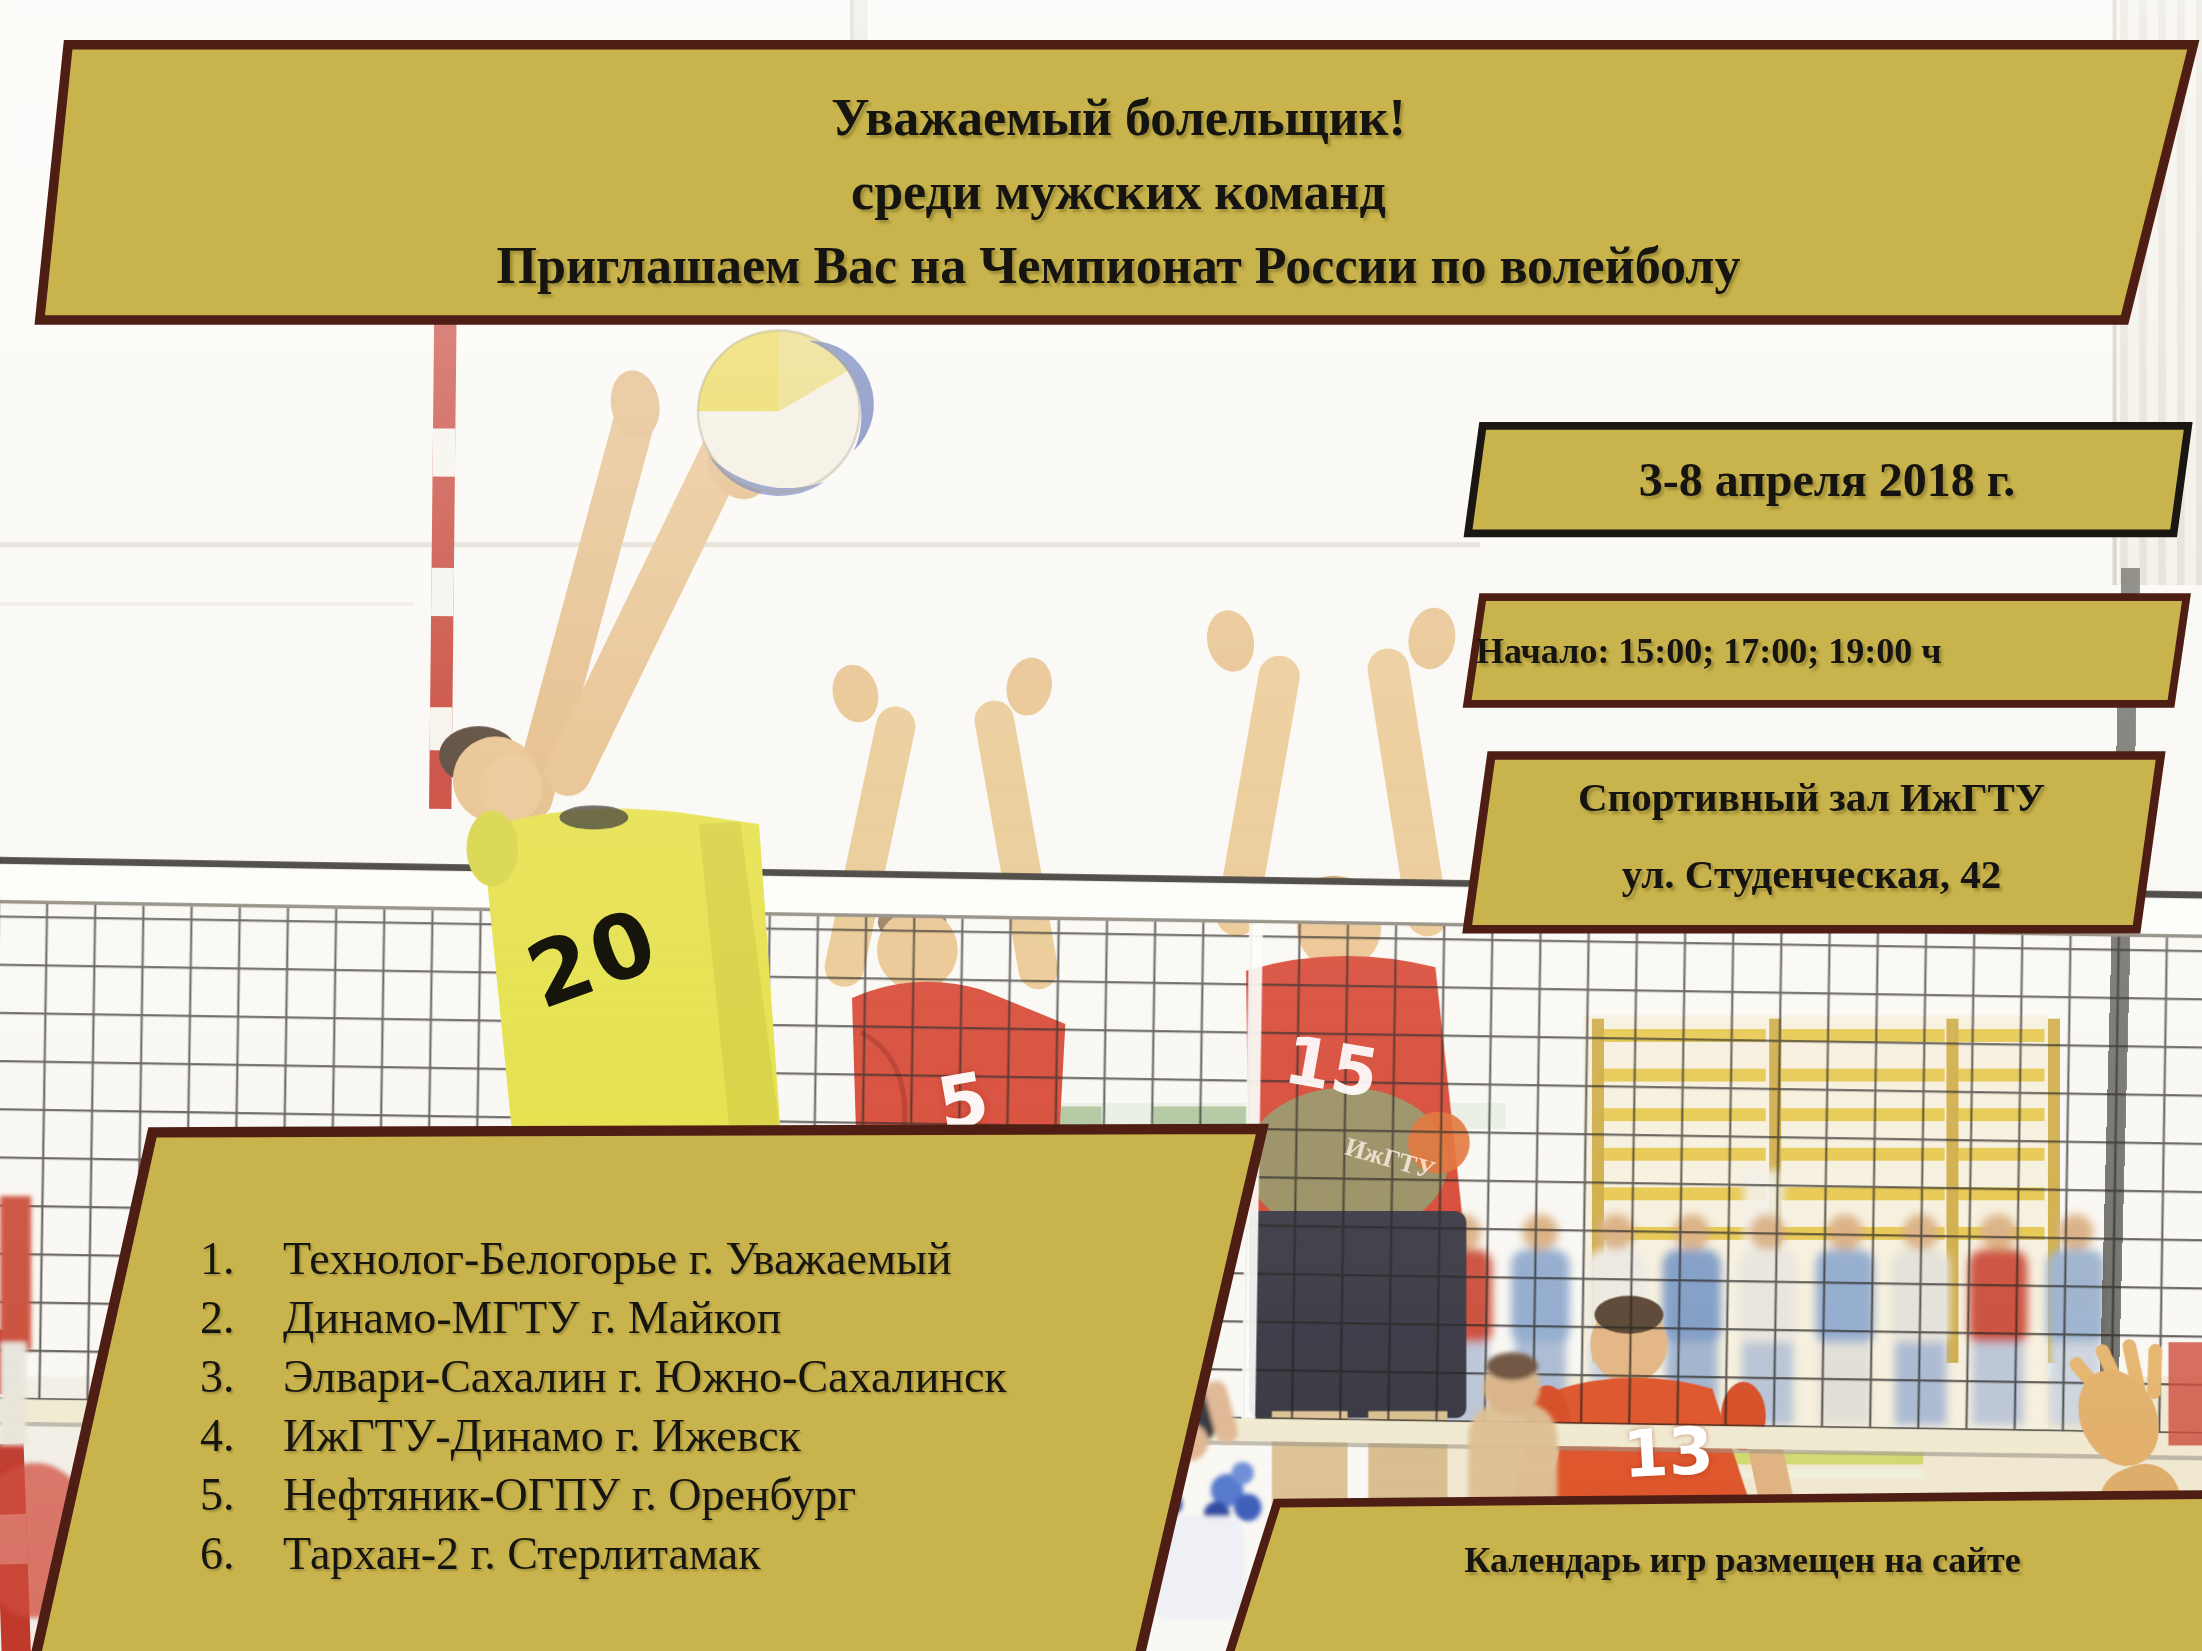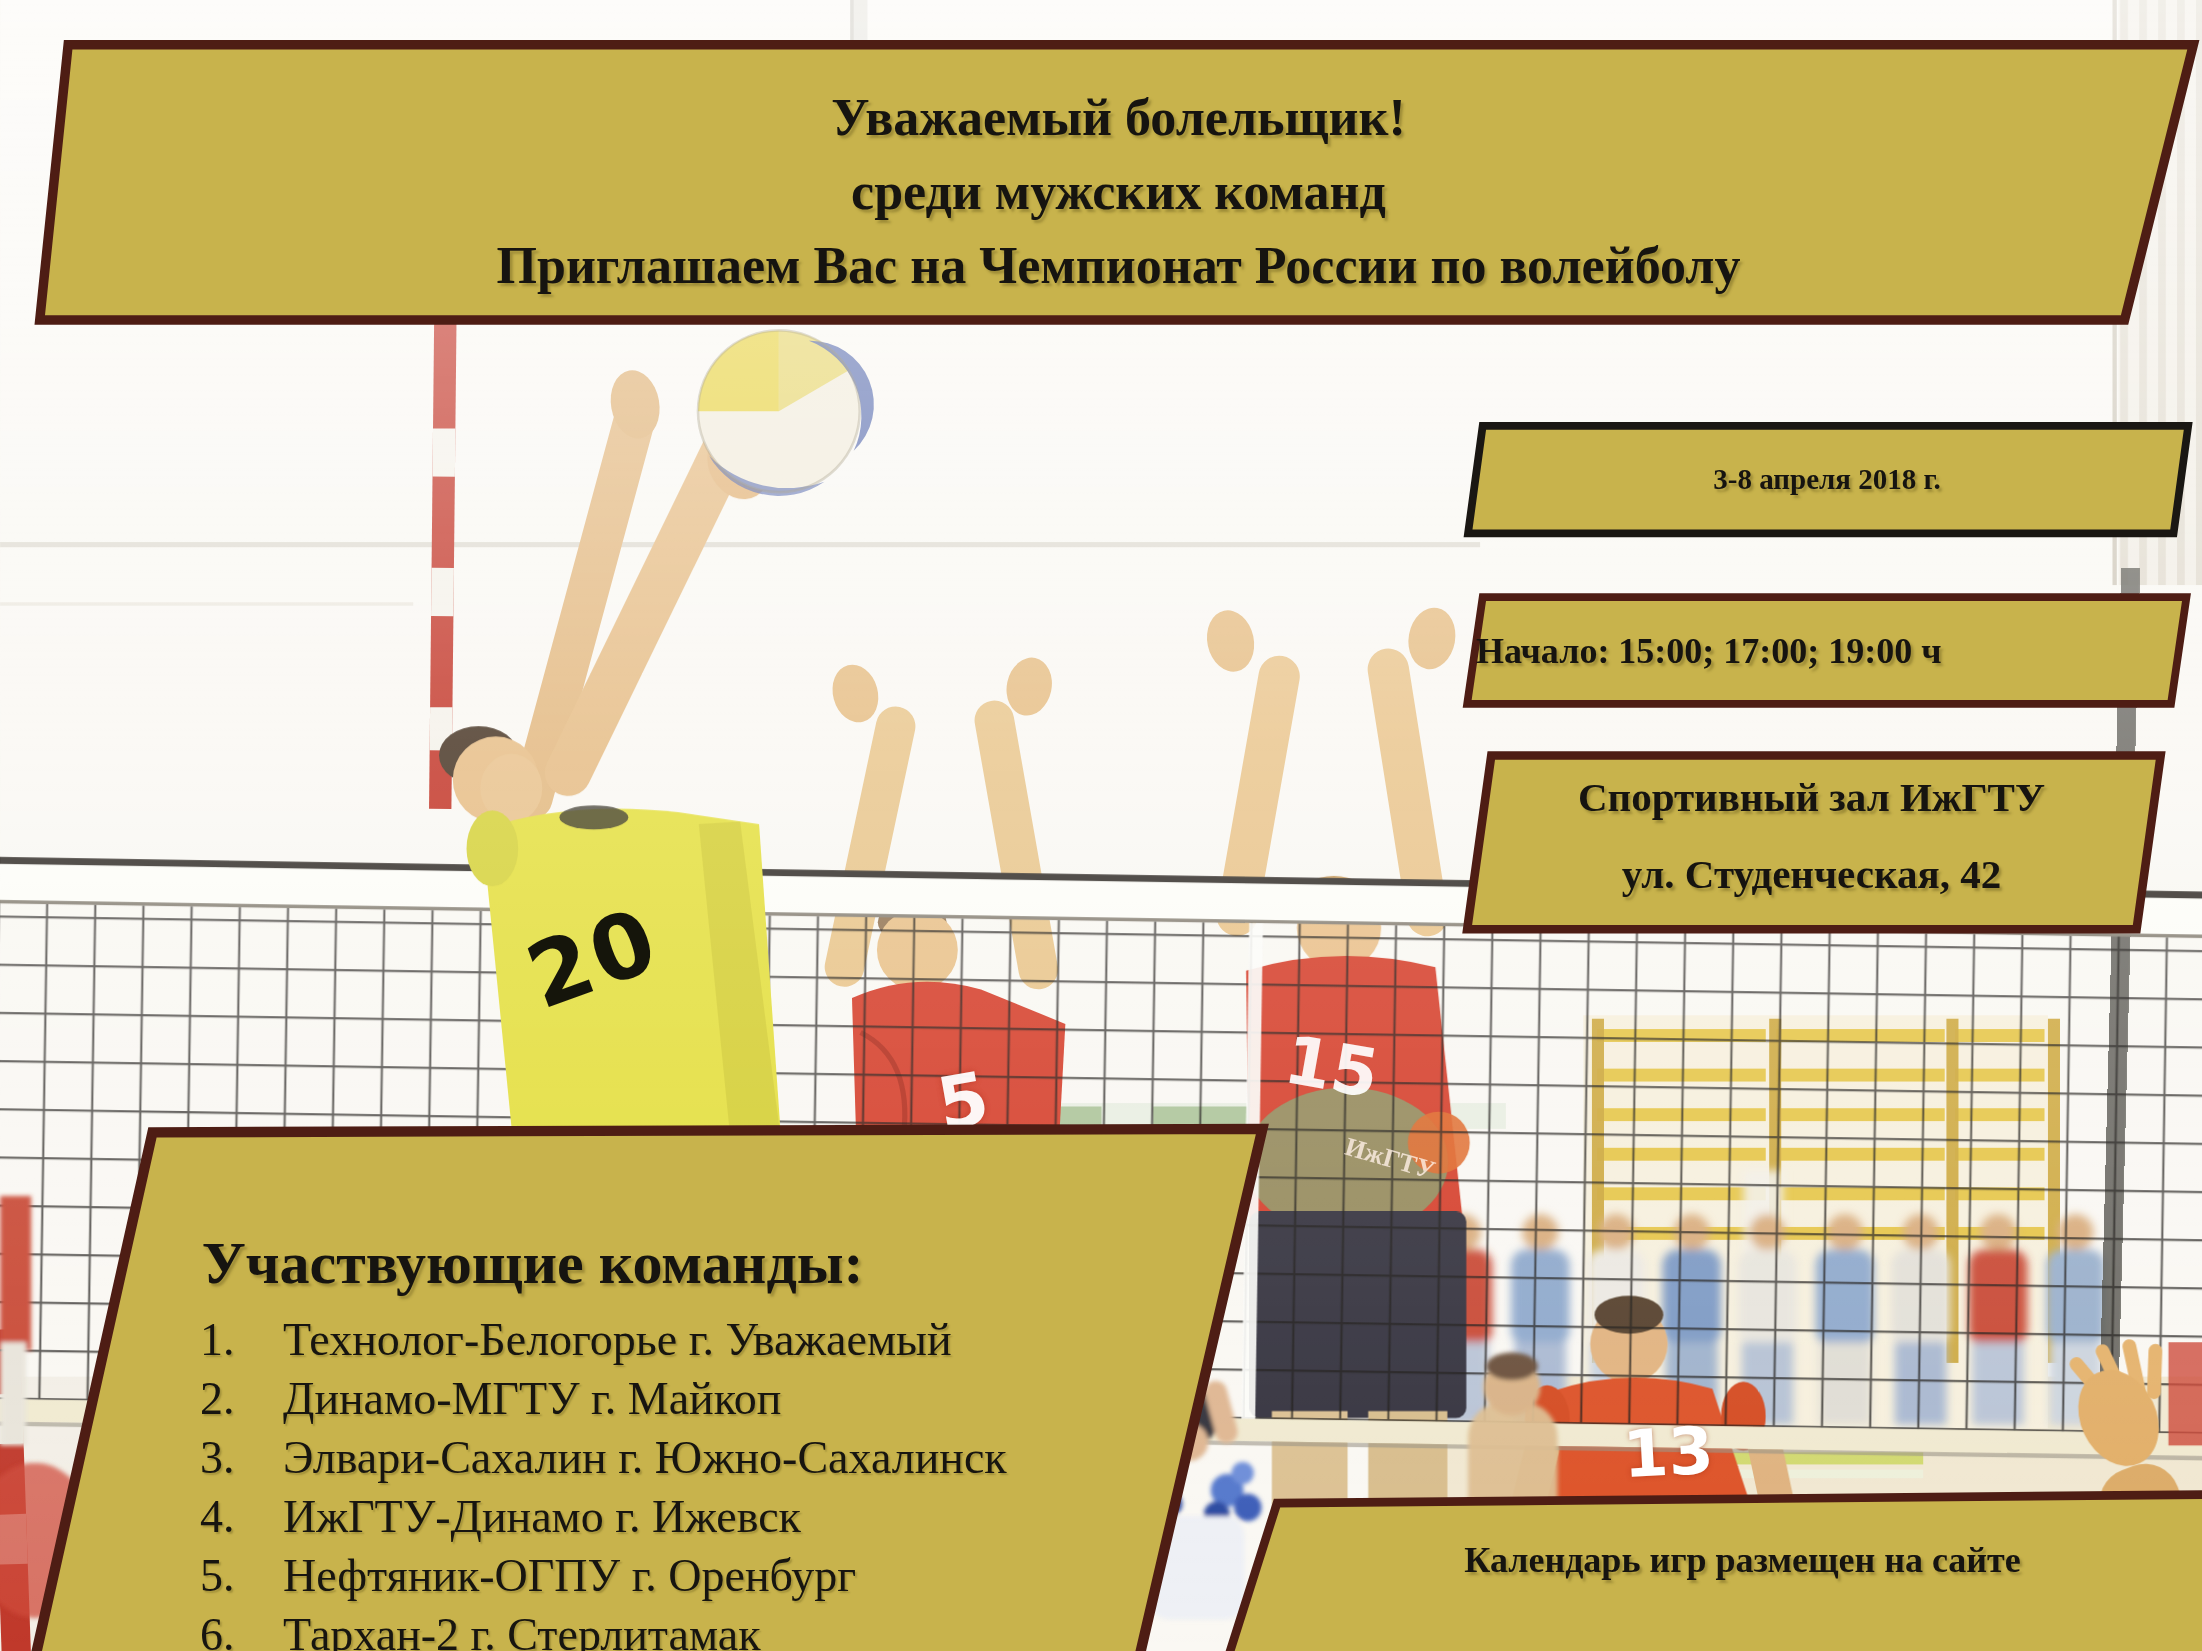--- a/index.html
+++ b/index.html
@@ -26,21 +26,21 @@
   #num13{left:1623px;top:1420px;font-size:65px;color:#ffffff;transform:rotate(-3deg);
          text-shadow:0 0 5.2px rgba(150,40,10,.5);}
   .jersey-label{position:absolute;z-index:1;font-family:"Liberation Serif",serif;font-weight:bold;white-space:nowrap;}
   #labelA{left:886px;top:1205px;font-size:29px;color:rgba(110,25,15,.85);transform:rotate(-5deg);}
   #labelB{left:1344px;top:1144px;font-size:26px;color:rgba(255,240,230,.8);transform:rotate(16deg);}
 
   .banner-text{position:absolute;z-index:3;color:var(--text-dark);font-weight:bold;
                text-shadow:2.6px 2.6px 2.6px rgba(80,68,18,.35);}
   #top-banner-text{left:69px;top:81px;width:2099px;text-align:center;font-size:52px;line-height:74px;}
   #date-banner-text{left:1476px;top:427px;width:702px;height:105px;display:flex;align-items:center;
-                    justify-content:center;font-size:29px;}
+                    justify-content:center;font-size:48px;}
   #times-banner-text{left:1476px;top:597px;width:700px;height:107px;display:flex;align-items:center;
                      justify-content:flex-start;font-size:36px;}
   #venue-banner-text{left:1476px;top:759px;width:671px;height:167px;display:flex;flex-direction:column;
                      align-items:center;justify-content:flex-start;font-size:41px;line-height:77px;text-align:center;}
   #teams-banner-text{left:200px;top:1229px;width:1024px;}
   #teams-heading{font-size:60px;line-height:69px;margin:0 0 12px 1.7px;}
   .team-row{display:flex;font-weight:normal;font-size:46px;line-height:59px;color:#171510;
             text-shadow:1.7px 1.7px 1.7px rgba(80,68,18,.3);}
   .team-row .num{width:83px;}
   #calendar-banner-text{left:1308px;top:1531px;width:869px;text-align:center;font-size:36px;line-height:58px;}
@@ -337,21 +337,20 @@
   <div class="banner-text" id="times-banner-text">
     <span>Начало: 15:00; 17:00; 19:00 ч</span>
   </div>
 
   <div class="banner-text" id="venue-banner-text">
     <div>Спортивный зал ИжГТУ</div>
     <div>ул. Студенческая, 42</div>
   </div>
 
   <div class="banner-text" id="teams-banner-text">
-    <div id="teams-heading">Участвующие команды:</div>
     <div class="team-row">
       <span class="num">1.</span>
       <span class="nm">Технолог-Белогорье г. Уважаемый</span>
     </div>
     <div class="team-row">
       <span class="num">2.</span>
       <span class="nm">Динамо-МГТУ г. Майкоп</span>
     </div>
     <div class="team-row">
       <span class="num">3.</span>

